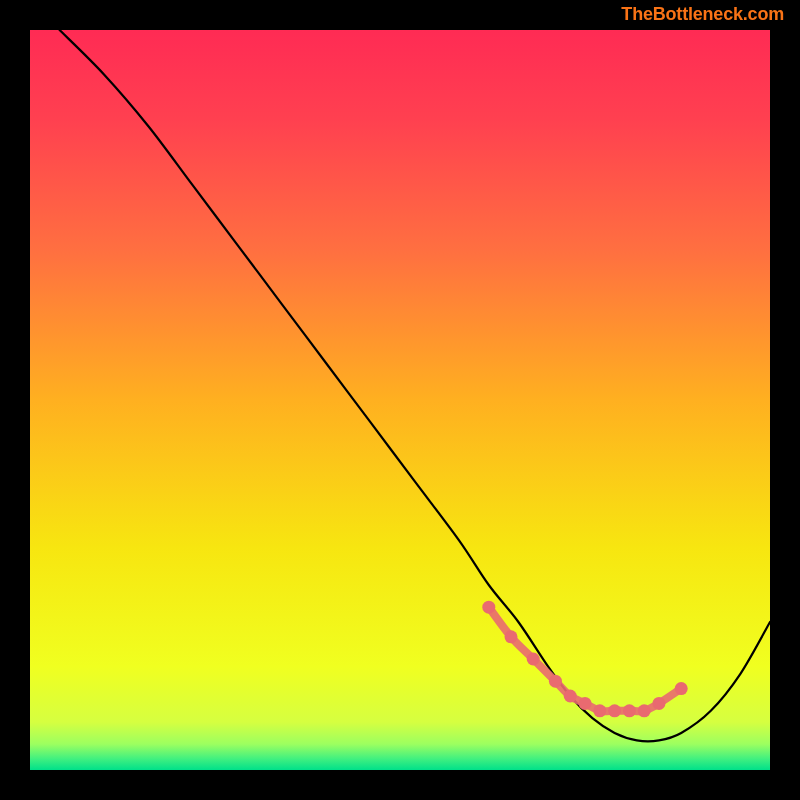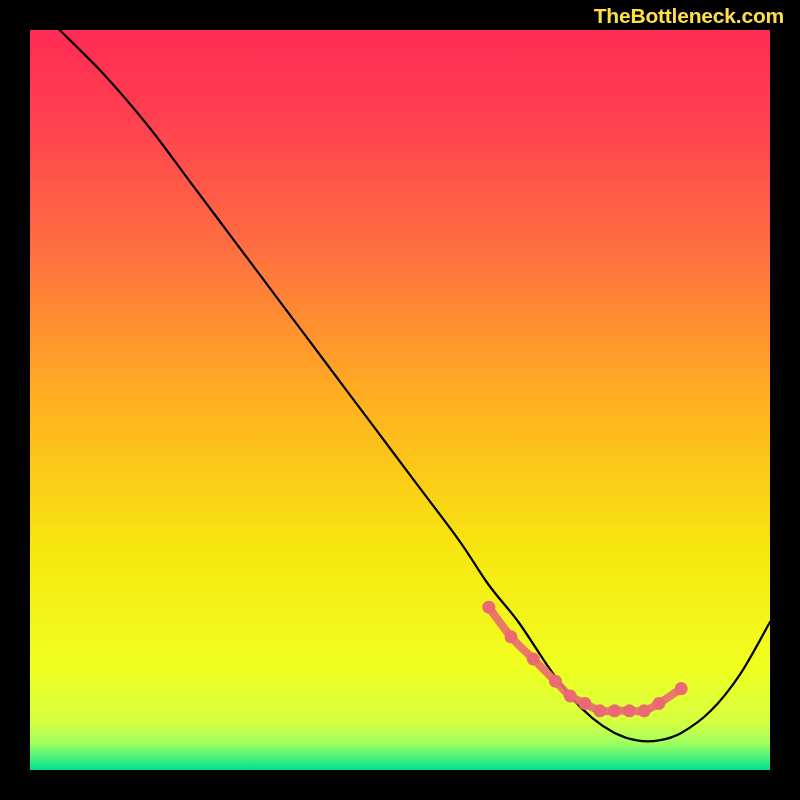--- a/index.html
+++ b/index.html
@@ -23,23 +23,23 @@
     left: 10px;
     top: 10px;
     width: 740px;
     height: 740px;
   }
   .watermark {
     position: absolute;
     top: 4px;
     right: 16px;
     font-family: Arial, Helvetica, sans-serif;
-    font-size: 21px;
+    font-size: 18px;
     font-weight: 600;
-    color: #fde047;
+    color: #f97316;
     letter-spacing: -0.2px;
   }
   svg { display: block; }
 </style>
 </head>
 <body>
 
 <div class="frame">
   <div class="plot">
     <svg id="chart-svg" width="740" height="740" viewBox="0 0 740 740">

